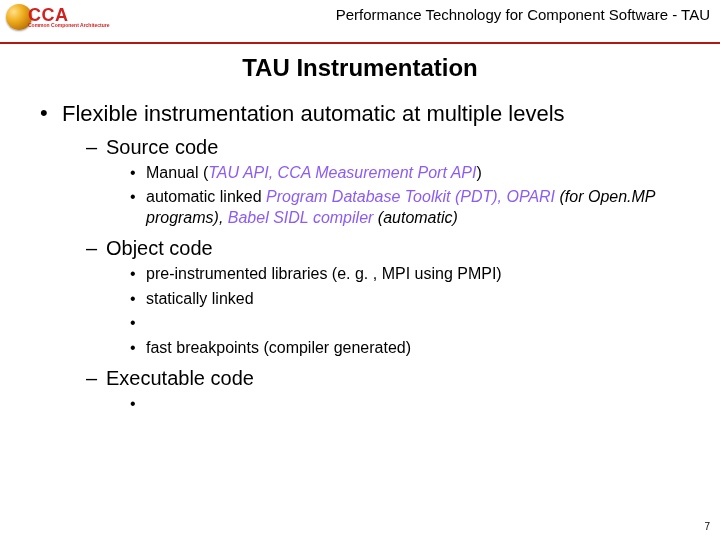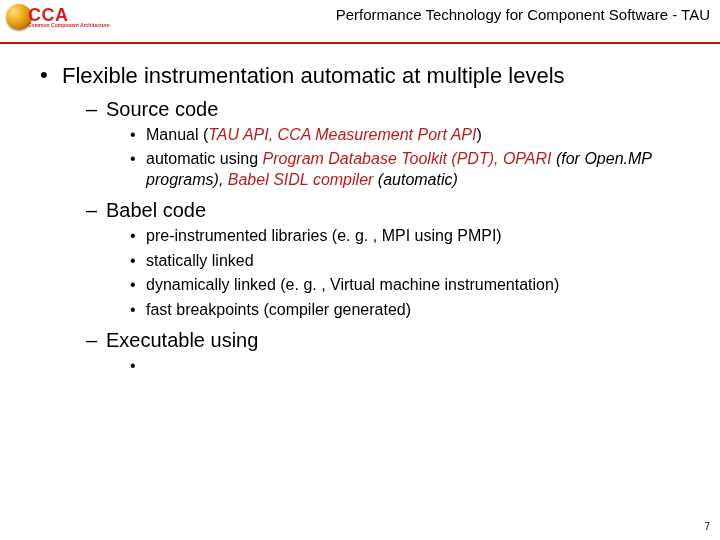--- a/index.html
+++ b/index.html
@@ -20,40 +20,41 @@
   .title { text-align: center; font-size: 24px; font-weight: bold; margin-top: 10px; }
   .content { padding: 8px 30px 0 30px; }
   .lvl1 { font-size: 22px; margin: 10px 0 6px 10px; display: flex; }
   .lvl1 .bul { width: 22px; flex: 0 0 22px; }
   .lvl1 .txt { flex: 1; line-height: 1.25; }
   .lvl2 { font-size: 20px; margin: 8px 0 4px 56px; display: flex; }
   .lvl2 .bul { width: 20px; flex: 0 0 20px; }
   .lvl3 { font-size: 16px; margin: 4px 0 2px 100px; display: flex; line-height: 1.3; }
   .lvl3 .bul { width: 16px; flex: 0 0 16px; }
   .ital { font-style: italic; }
-  .red { color: #b91c1c; font-style: italic; }
+  .red { color: #8b5cf6; font-style: italic; }
   .pgnum { position: absolute; right: 10px; bottom: 8px; font-size: 10px; }
 </style>
 </head>
 <body>
 
 <div class="slide">
 
   <div class="header">
     <div class="logo-wrap">
       <div class="logo-circle"></div>
       <div class="logo-text">
         <div class="cca">CCA</div>
         <div class="cca-sub">Common Component Architecture</div>
       </div>
     </div>
     <div class="hdr-right">Performance Technology for Component Software - TAU</div>
   </div>
   <div class="rule"></div>
 
+  <div class="title">TAU Instrumentation</div>
 
   <div class="content">
 
     <div class="lvl1">
       <span class="bul">•</span>
       <span class="txt">Flexible instrumentation automatic at multiple levels</span>
     </div>
 
     <div class="lvl2">
       <span class="bul">–</span>
@@ -63,49 +64,48 @@
     <div class="lvl3">
       <span class="bul">•</span>
       <span>
         <span>Manual (</span><span class="ital red">TAU API, CCA Measurement Port API</span><span>)</span>
       </span>
     </div>
 
     <div class="lvl3">
       <span class="bul">•</span>
       <span>
-        <span>automatic using </span><span class="ital red">Program Database Toolkit (PDT), OPARI</span><span class="ital"> (for Open.MP programs), </span><span class="ital red">Babel SIDL compiler</span><span class="ital"> (automatic)</span>
+        <span>automatic linked </span><span class="ital red">Program Database Toolkit (PDT), OPARI</span><span class="ital"> (for Open.MP programs), </span><span class="ital red">Babel SIDL compiler</span><span class="ital"> (automatic)</span>
       </span>
     </div>
 
     <div class="lvl2">
       <span class="bul">–</span>
-      <span>Babel code</span>
+      <span>Object code</span>
     </div>
 
     <div class="lvl3">
       <span class="bul">•</span>
       <span>pre-instrumented libraries (e. g. , MPI using PMPI)</span>
     </div>
     <div class="lvl3">
       <span class="bul">•</span>
       <span>statically linked</span>
     </div>
     <div class="lvl3">
       <span class="bul">•</span>
-      <span>dynamically linked (e. g. , Virtual machine instrumentation)</span>
     </div>
     <div class="lvl3">
       <span class="bul">•</span>
       <span>fast breakpoints (compiler generated)</span>
     </div>
 
     <div class="lvl2">
       <span class="bul">–</span>
-      <span>Executable using</span>
+      <span>Executable code</span>
     </div>
 
     <div class="lvl3">
       <span class="bul">•</span>
     </div>
 
   </div>
 
   <div class="pgnum">7</div>
 </div>

